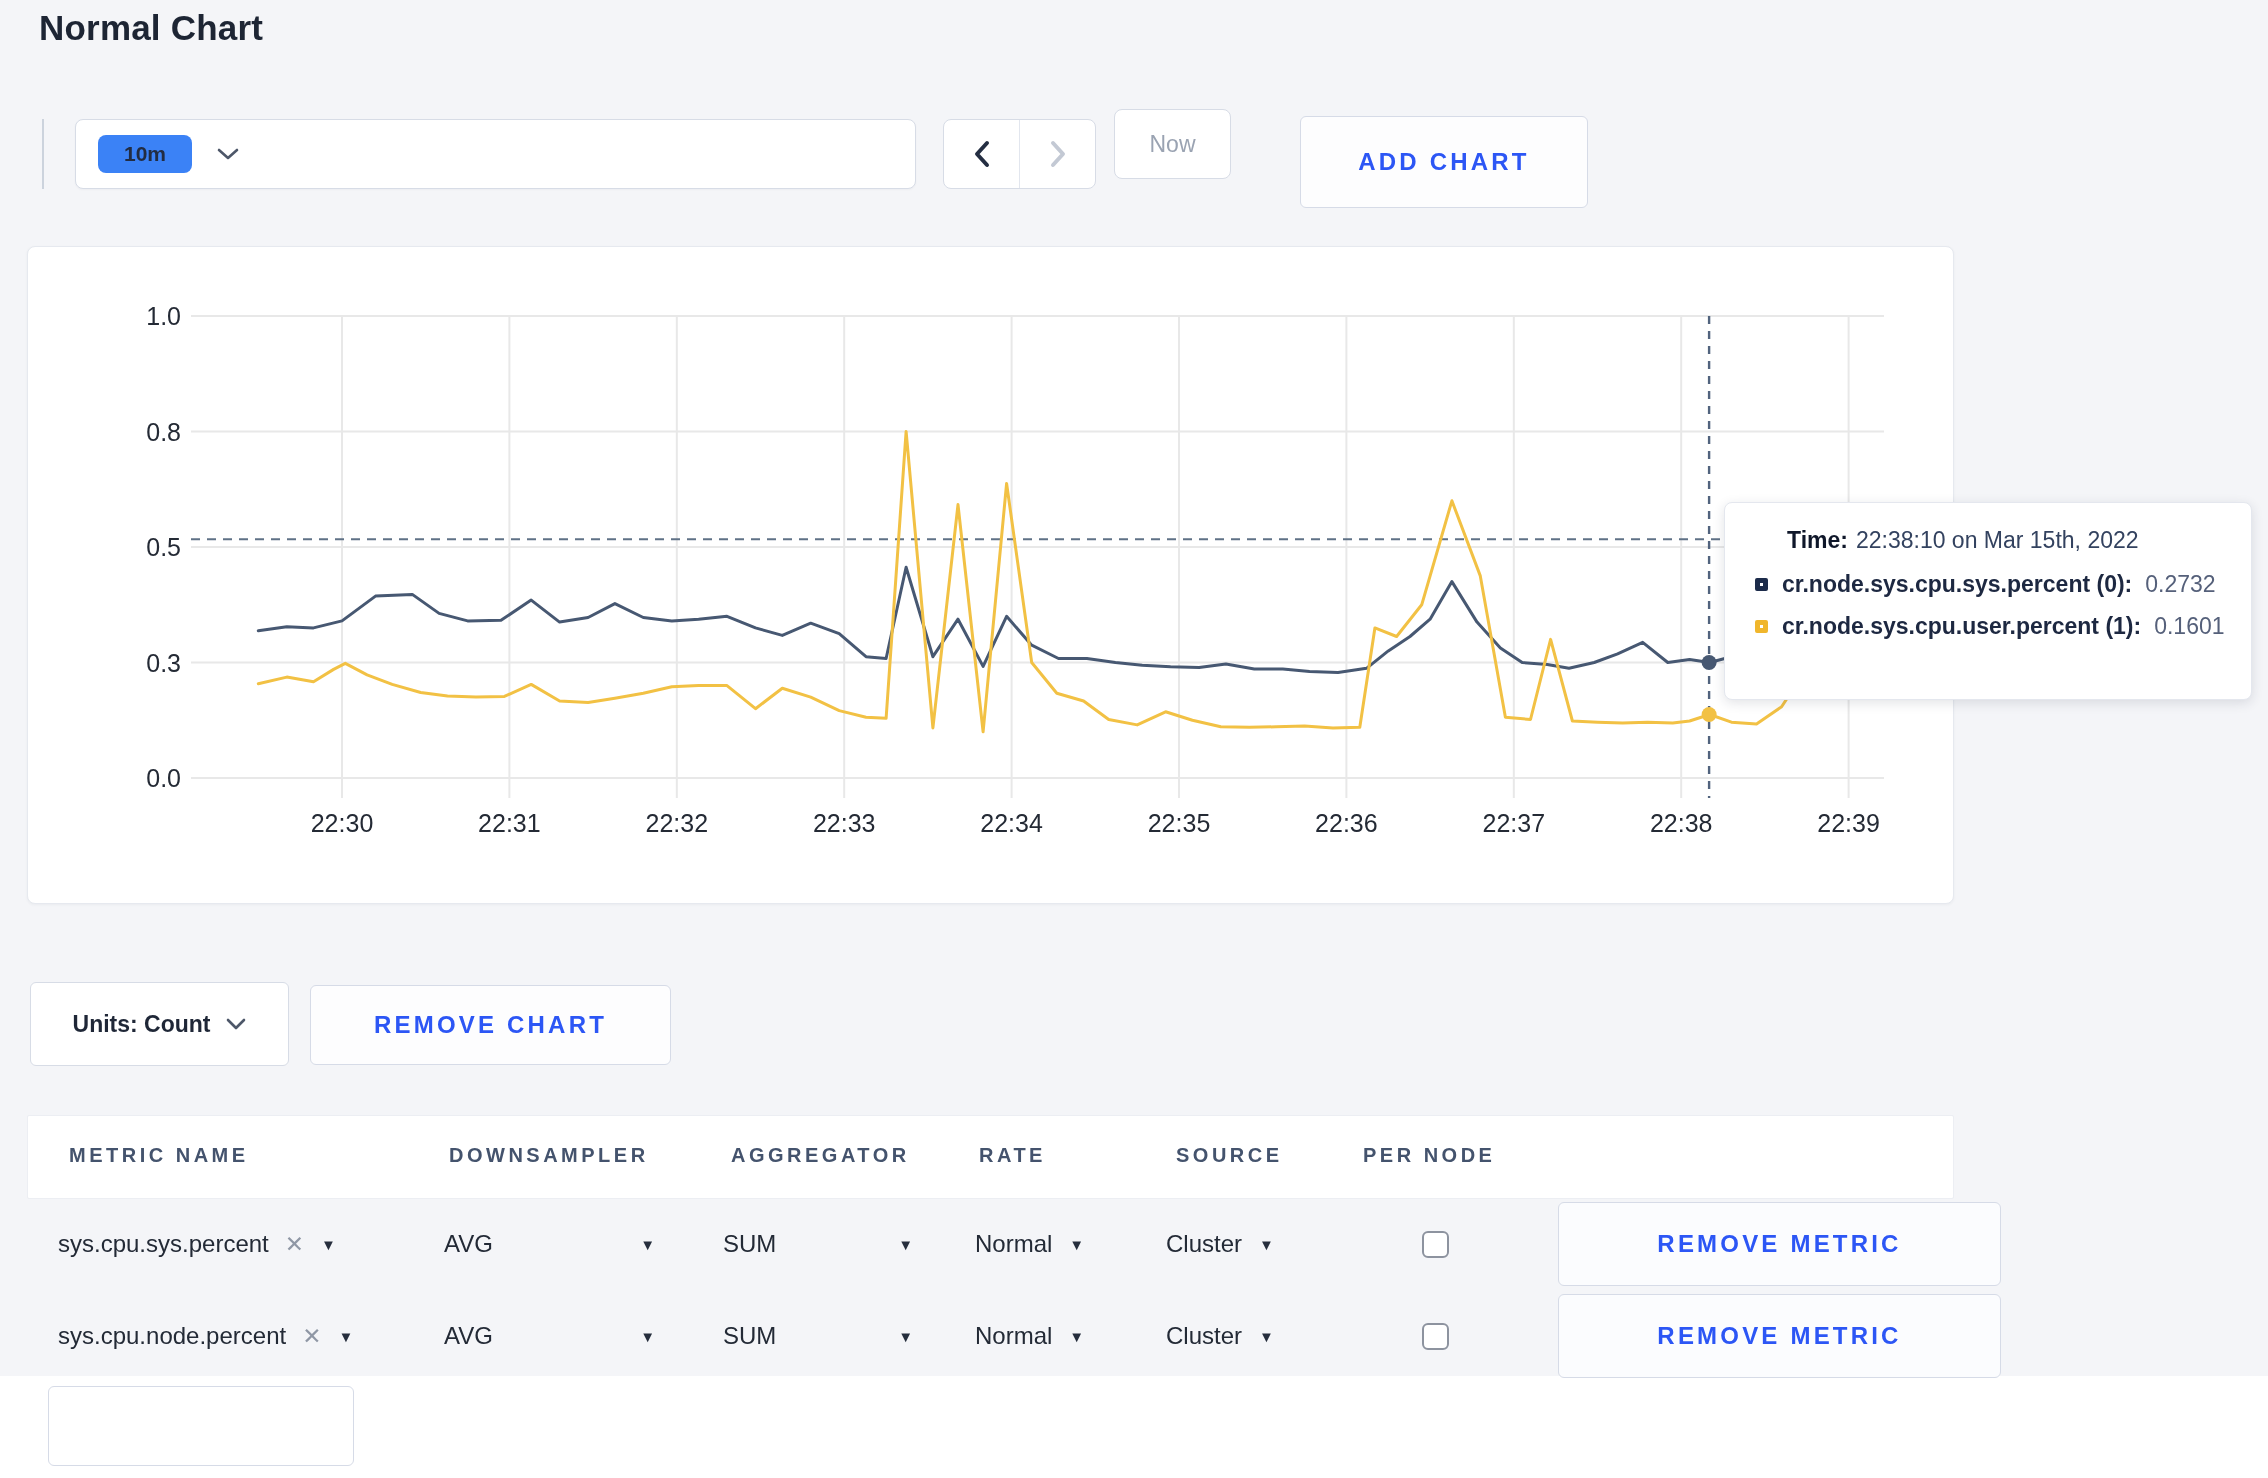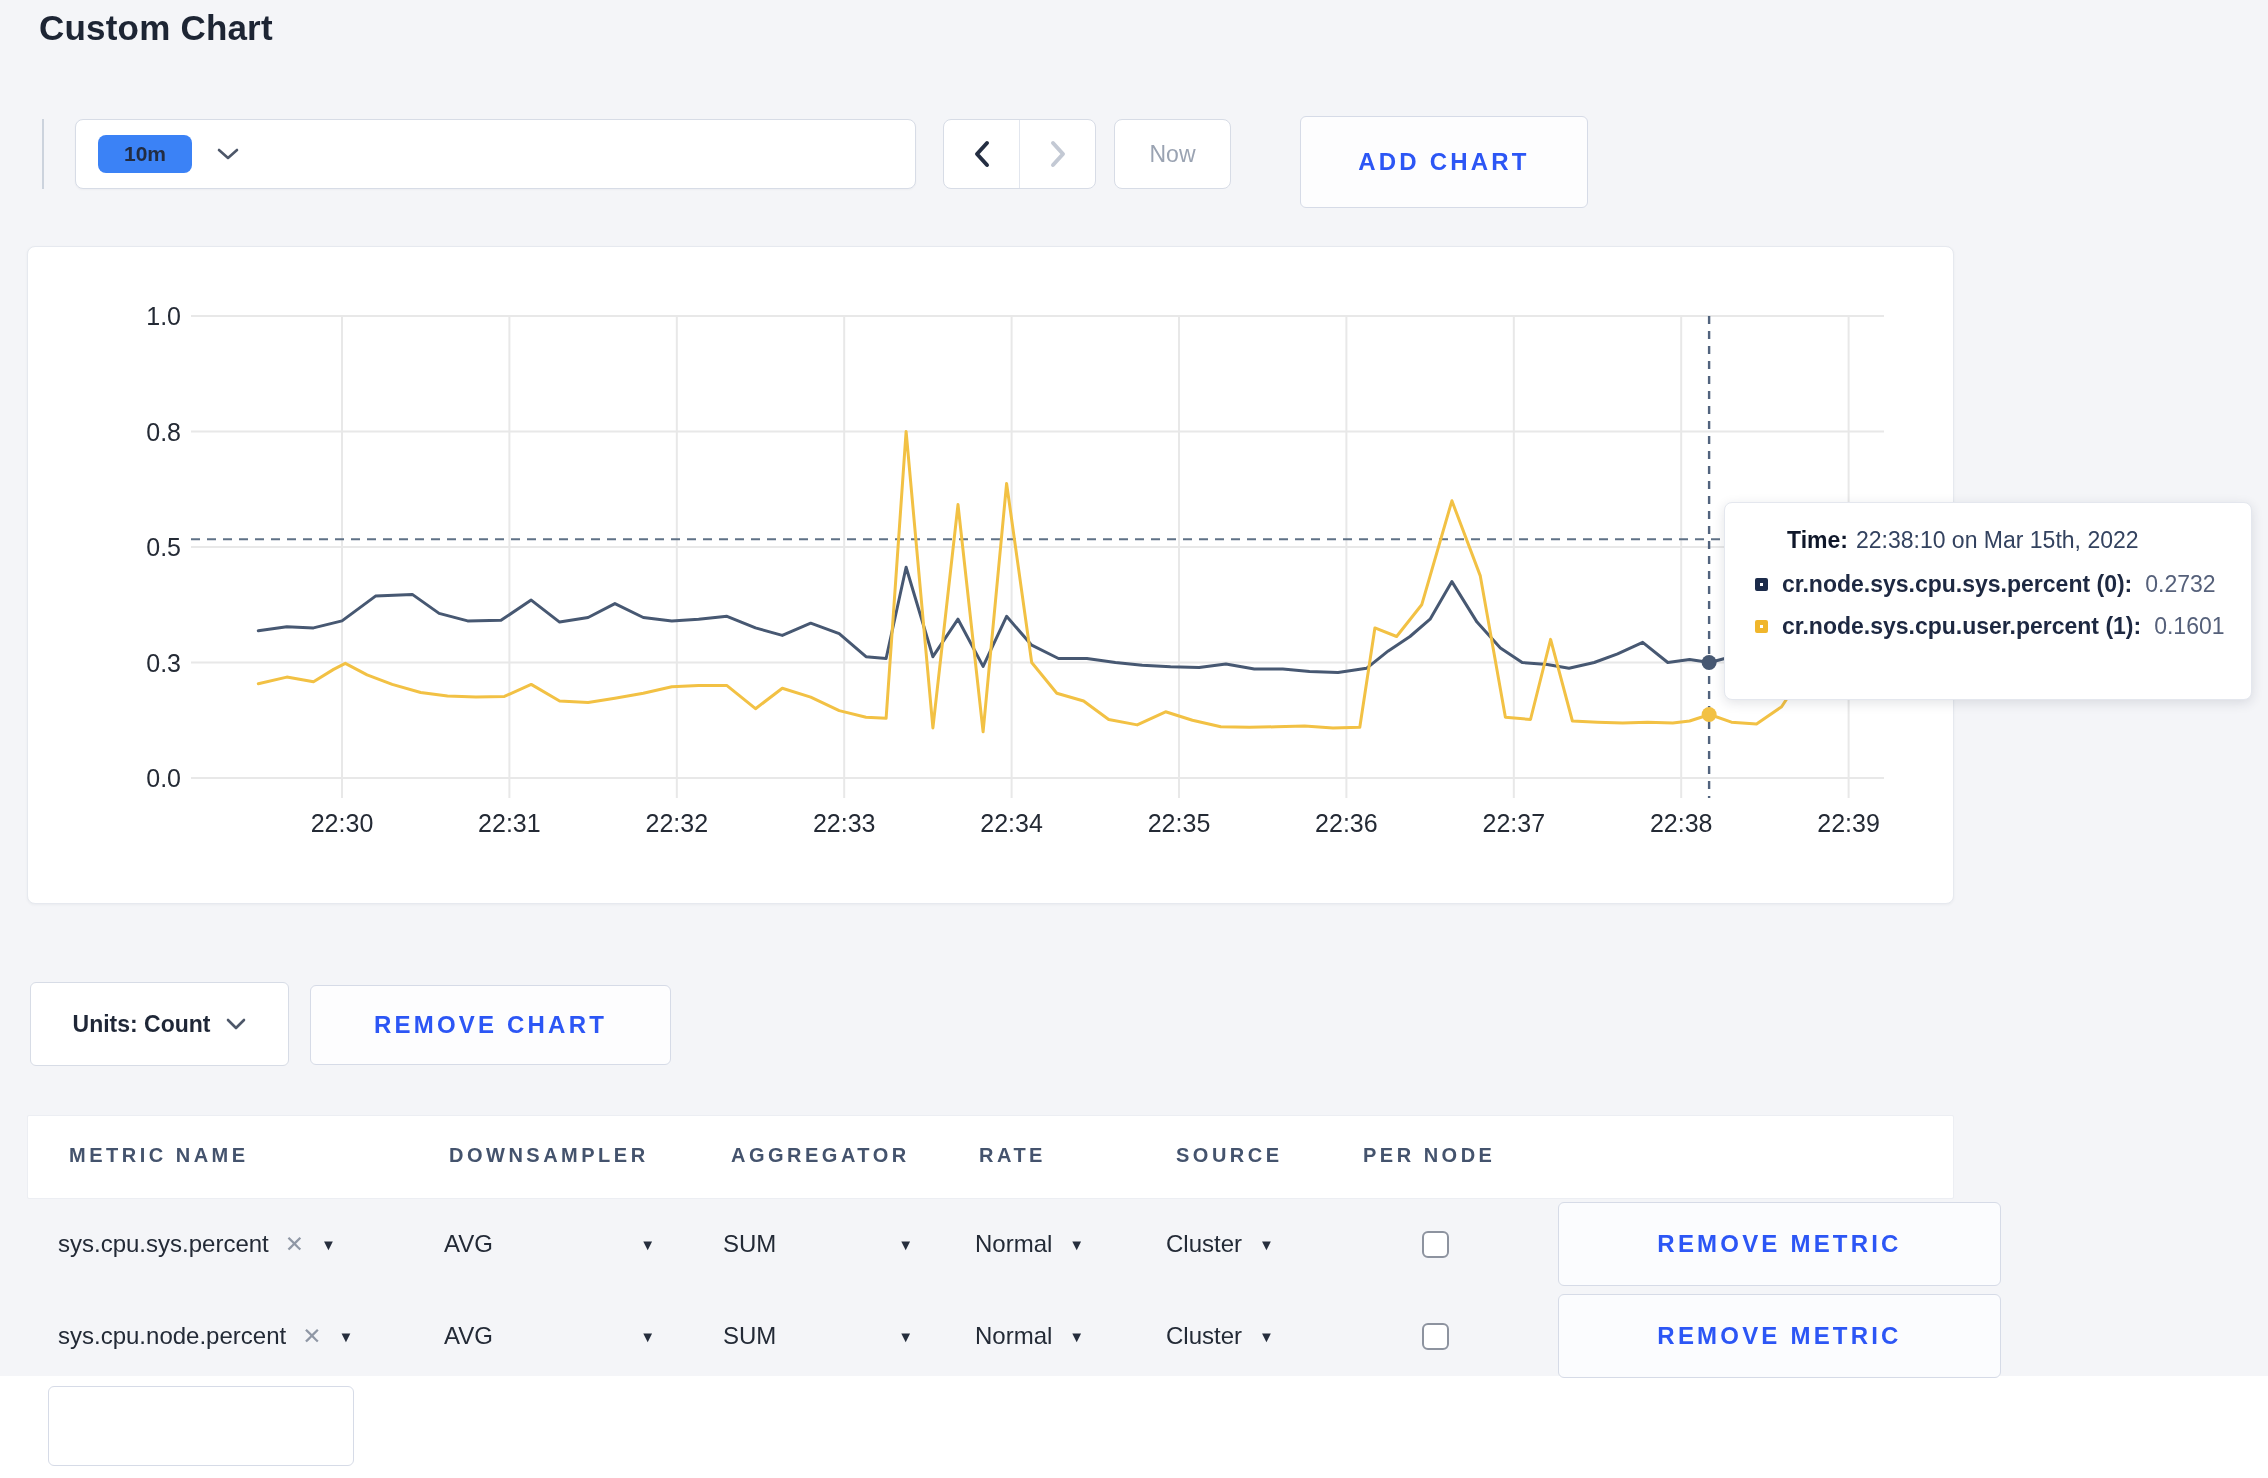--- a/index.html
+++ b/index.html
@@ -20,21 +20,21 @@
   .time-label { font-size:23px; color:#232a38; flex:1; }
   .chev { stroke:#4d5769; stroke-width:2.6; fill:none; stroke-linecap:round; stroke-linejoin:round; }
 
   .nav-pill { left:943px; top:119px; width:153px; height:70px; background:#fff;
     border:1px solid #d7dce6; border-radius:8px; display:flex; }
   .nav-btn { flex:1; display:flex; align-items:center; justify-content:center; background:none; border:none; cursor:pointer; }
   .nav-btn + .nav-btn { border-left:1px solid #e2e6ee; }
   .chev-dark { stroke:#242e42; stroke-width:4; fill:none; stroke-linecap:round; stroke-linejoin:round; }
   .chev-dis  { stroke:#c3c9d4; stroke-width:4; fill:none; stroke-linecap:round; stroke-linejoin:round; }
 
-  .now-btn { left:1114px; top:119px; width:117px; height:70px; background:#fff;
+  .now-btn { left:1114px; top:109px; width:117px; height:70px; background:#fff;
     border:1px solid #d7dce6; border-radius:8px; color:#9aa3b2; font-size:23px;
     font-family:inherit; cursor:default; }
 
   .btn-blue { background:#fdfdfe; border:1px solid #d6dbe7; border-radius:6px;
     color:#2c56f5; font-weight:700; letter-spacing:3.2px; font-size:24px;
     font-family:inherit; cursor:pointer; }
   .add-chart { left:1300px; top:116px; width:288px; height:92px; }
 
   
   .chart-card { left:27px; top:246px; width:1927px; height:658px; background:#fff;
@@ -73,21 +73,21 @@
   .caret { color:#262e3d; font-size:15px; margin-left:17px; }
   .checkbox { appearance:none; -webkit-appearance:none; width:27px; height:27px;
     border:2.5px solid #8d939f; border-radius:6px; background:#fff; cursor:pointer; }
   .rm-btn { position:absolute; top:2px; width:443px; height:84px; background:#fbfcfe; }
   .add-metric { left:48px; top:1386px; width:306px; height:80px; background:#fff; }
   .white-band { left:0; top:1376px; width:2268px; height:102px; background:#fff; }
 </style>
 </head>
 <body>
 
-<h1 class="abs page-title">Custom Chart</h1>
+<h1 class="abs page-title">Normal Chart</h1>
 <div class="abs vrule"></div>
 
 <div class="abs time-dropdown">
   <span class="time-badge">10m</span>
   <svg width="24" height="14" viewBox="0 0 24 14">
       <polyline class="chev" points="3,3 12,11 21,3"></polyline>
     </svg>
 </div>
 
 <div class="abs nav-pill">

